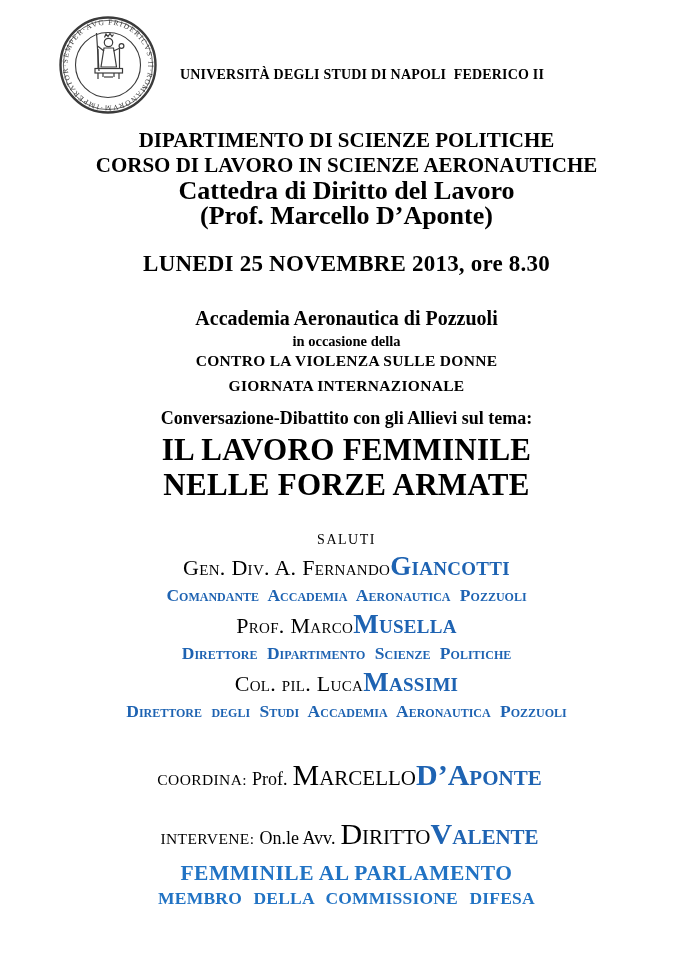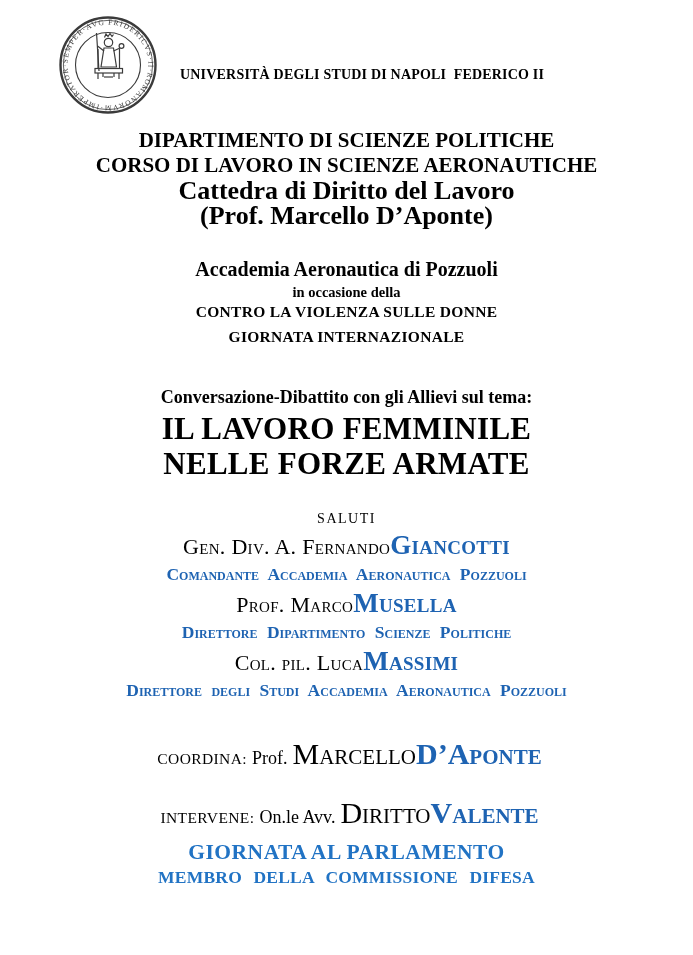--- a/index.html
+++ b/index.html
@@ -32,21 +32,21 @@
   }
   
   .title-block { margin-top: 13px; font-weight: bold; }
   .title-main  { font-size: 21px;  line-height: 25px; }
   .title-sub   { font-size: 26px;  line-height: 25px; }
   .date-line   { margin-top: 23px; font-size: 23px; font-weight: bold; letter-spacing: 0.2px; }
   .venue-line  { margin-top: 30px; font-size: 20px; font-weight: bold; }
   .occasion-intro { margin-top: 3px; font-size: 14.5px; font-weight: bold; }
   .occasion-line  { font-size: 15.5px; font-weight: bold; line-height: 21.5px; letter-spacing: 0.3px; }
   .occasion-first { margin-top: 3px; }
-  .format-line { margin-top: 40px; font-size: 18px; font-weight: bold; }
+  .format-line { margin-top: 12px; font-size: 18px; font-weight: bold; }
   .topic-line  { font-size: 31px; font-weight: bold; line-height: 35px; letter-spacing: 0.3px; }
   .topic-first { margin-top: 3px; }
   
   .saluti-heading { margin-top: 30px; font-size: 14px; letter-spacing: 1.5px; }
   .speaker-name {
     margin-top: 2px;
     font-size: 22px;
     line-height: 33px;
     font-variant: small-caps;
     letter-spacing: 0.3px;
@@ -126,20 +126,21 @@
     <div class="university-name">UNIVERSITÀ DEGLI STUDI DI NAPOLI  FEDERICO II</div>
   </div>
 
   <div class="title-block">
     <div class="title-main">DIPARTIMENTO DI SCIENZE POLITICHE</div>
     <div class="title-main">CORSO DI LAVORO IN SCIENZE AERONAUTICHE</div>
     <div class="title-sub">Cattedra di Diritto del Lavoro</div>
     <div class="title-sub">(Prof. Marcello D’Aponte)</div>
   </div>
 
+  <div class="date-line">LUNEDI 25 NOVEMBRE 2013, ore 8.30</div>
 
   <div class="venue-line">Accademia Aeronautica di Pozzuoli</div>
   <div class="occasion-intro">in occasione della</div>
   <div class="occasion-line">CONTRO LA VIOLENZA SULLE DONNE</div>
   <div class="occasion-line occasion-first">GIORNATA INTERNAZIONALE</div>
 
   <div class="format-line">Conversazione-Dibattito con gli Allievi sul tema:</div>
   <div class="topic-line topic-first">IL LAVORO FEMMINILE</div>
   <div class="topic-line">NELLE FORZE ARMATE</div>
 
@@ -151,16 +152,16 @@
   <div class="speaker-name"><span>Prof. Marco</span><span class="surname">Musella</span></div>
   <div class="speaker-role">Direttore Dipartimento Scienze Politiche</div>
 
   <div class="speaker-name"><span>Col. pil. Luca</span><span class="surname">Massimi</span></div>
   <div class="speaker-role">Direttore degli Studi Accademia Aeronautica Pozzuoli</div>
 
   <div class="person-row coordina-row"><span class="person-label">COORDINA:</span><span class="person-honorific">Prof.</span><span class="person-first">Marcello</span><span class="person-surname">D’Aponte</span></div>
 
   <div class="person-row intervene-row"><span class="person-label">INTERVENE:</span><span class="person-honorific">On.le Avv.</span><span class="person-first">Diritto</span><span class="person-surname">Valente</span></div>
 
-  <div class="role-primary">GIORNATA AL PARLAMENTO</div>
+  <div class="role-primary">FEMMINILE AL PARLAMENTO</div>
   <div class="role-secondary">MEMBRO DELLA COMMISSIONE DIFESA</div>
 
 </div>
 
 </body></html>

